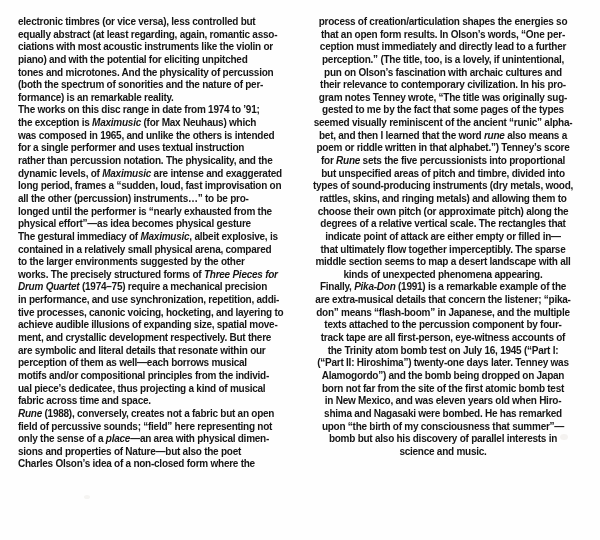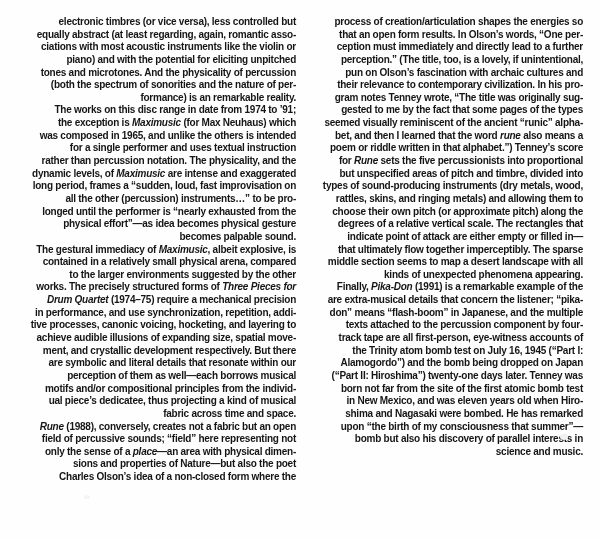--- a/index.html
+++ b/index.html
@@ -21,26 +21,26 @@
     font-weight: 600;
     -webkit-font-smoothing: antialiased;
   }
   .col {
     position: absolute;
     top: 16px;
   }
   .col-left {
     left: 18px;
     width: 278px;
-    text-align: right;
+    text-align: left;
   }
   .col-right {
     left: 303px;
     width: 280px;
-    text-align: right;
+    text-align: center;
   }
   .line {
     white-space: nowrap;
     height: 12.65px;
   }
   .line i {
     font-style: italic;
   }
   
   .scan-speck-1 {
@@ -77,21 +77,20 @@
       <div class="line">The works on this disc range in date from 1974 to ’91;</div>
       <div class="line">the exception is <i>Maximusic</i> (for Max Neuhaus) which</div>
       <div class="line">was composed in 1965, and unlike the others is intended</div>
       <div class="line">for a single performer and uses textual instruction</div>
       <div class="line">rather than percussion notation. The physicality, and the</div>
       <div class="line">dynamic levels, of <i>Maximusic</i> are intense and exaggerated</div>
       <div class="line">long period, frames a “sudden, loud, fast improvisation on</div>
       <div class="line">all the other (percussion) instruments…” to be pro-</div>
       <div class="line">longed until the performer is “nearly exhausted from the</div>
       <div class="line">physical effort”—as idea becomes physical gesture</div>
-      <div class="line">becomes palpable sound.</div>
       <div class="line">The gestural immediacy of <i>Maximusic</i>, albeit explosive, is</div>
       <div class="line">contained in a relatively small physical arena, compared</div>
       <div class="line">to the larger environments suggested by the other</div>
       <div class="line">works. The precisely structured forms of <i>Three Pieces for</i></div>
       <div class="line"><i>Drum Quartet</i> (1974–75) require a mechanical precision</div>
       <div class="line">in performance, and use synchronization, repetition, addi-</div>
       <div class="line">tive processes, canonic voicing, hocketing, and layering to</div>
       <div class="line">achieve audible illusions of expanding size, spatial move-</div>
       <div class="line">ment, and crystallic development respectively. But there</div>
       <div class="line">are symbolic and literal details that resonate within our</div>
@@ -126,22 +125,22 @@
       <div class="line">indicate point of attack are either empty or filled in—</div>
       <div class="line">that ultimately flow together imperceptibly. The sparse</div>
       <div class="line">middle section seems to map a desert landscape with all</div>
       <div class="line">kinds of unexpected phenomena appearing.</div>
       <div class="line">Finally, <i>Pika-Don</i> (1991) is a remarkable example of the</div>
       <div class="line">are extra-musical details that concern the listener; “pika-</div>
       <div class="line">don” means “flash-boom” in Japanese, and the multiple</div>
       <div class="line">texts attached to the percussion component by four-</div>
       <div class="line">track tape are all first-person, eye-witness accounts of</div>
       <div class="line">the Trinity atom bomb test on July 16, 1945 (“Part I:</div>
+      <div class="line">(“Part II: Hiroshima”) twenty-one days later. Tenney was</div>
       <div class="line">Alamogordo”) and the bomb being dropped on Japan</div>
-      <div class="line">(“Part II: Hiroshima”) twenty-one days later. Tenney was</div>
       <div class="line">born not far from the site of the first atomic bomb test</div>
       <div class="line">in New Mexico, and was eleven years old when Hiro-</div>
       <div class="line">shima and Nagasaki were bombed. He has remarked</div>
       <div class="line">upon “the birth of my consciousness that summer”—</div>
       <div class="line">bomb but also his discovery of parallel interests in</div>
       <div class="line">science and music.</div>
     </div>
   <div class="scan-speck-1"></div>
   <div class="scan-speck-2"></div>
 </div>

